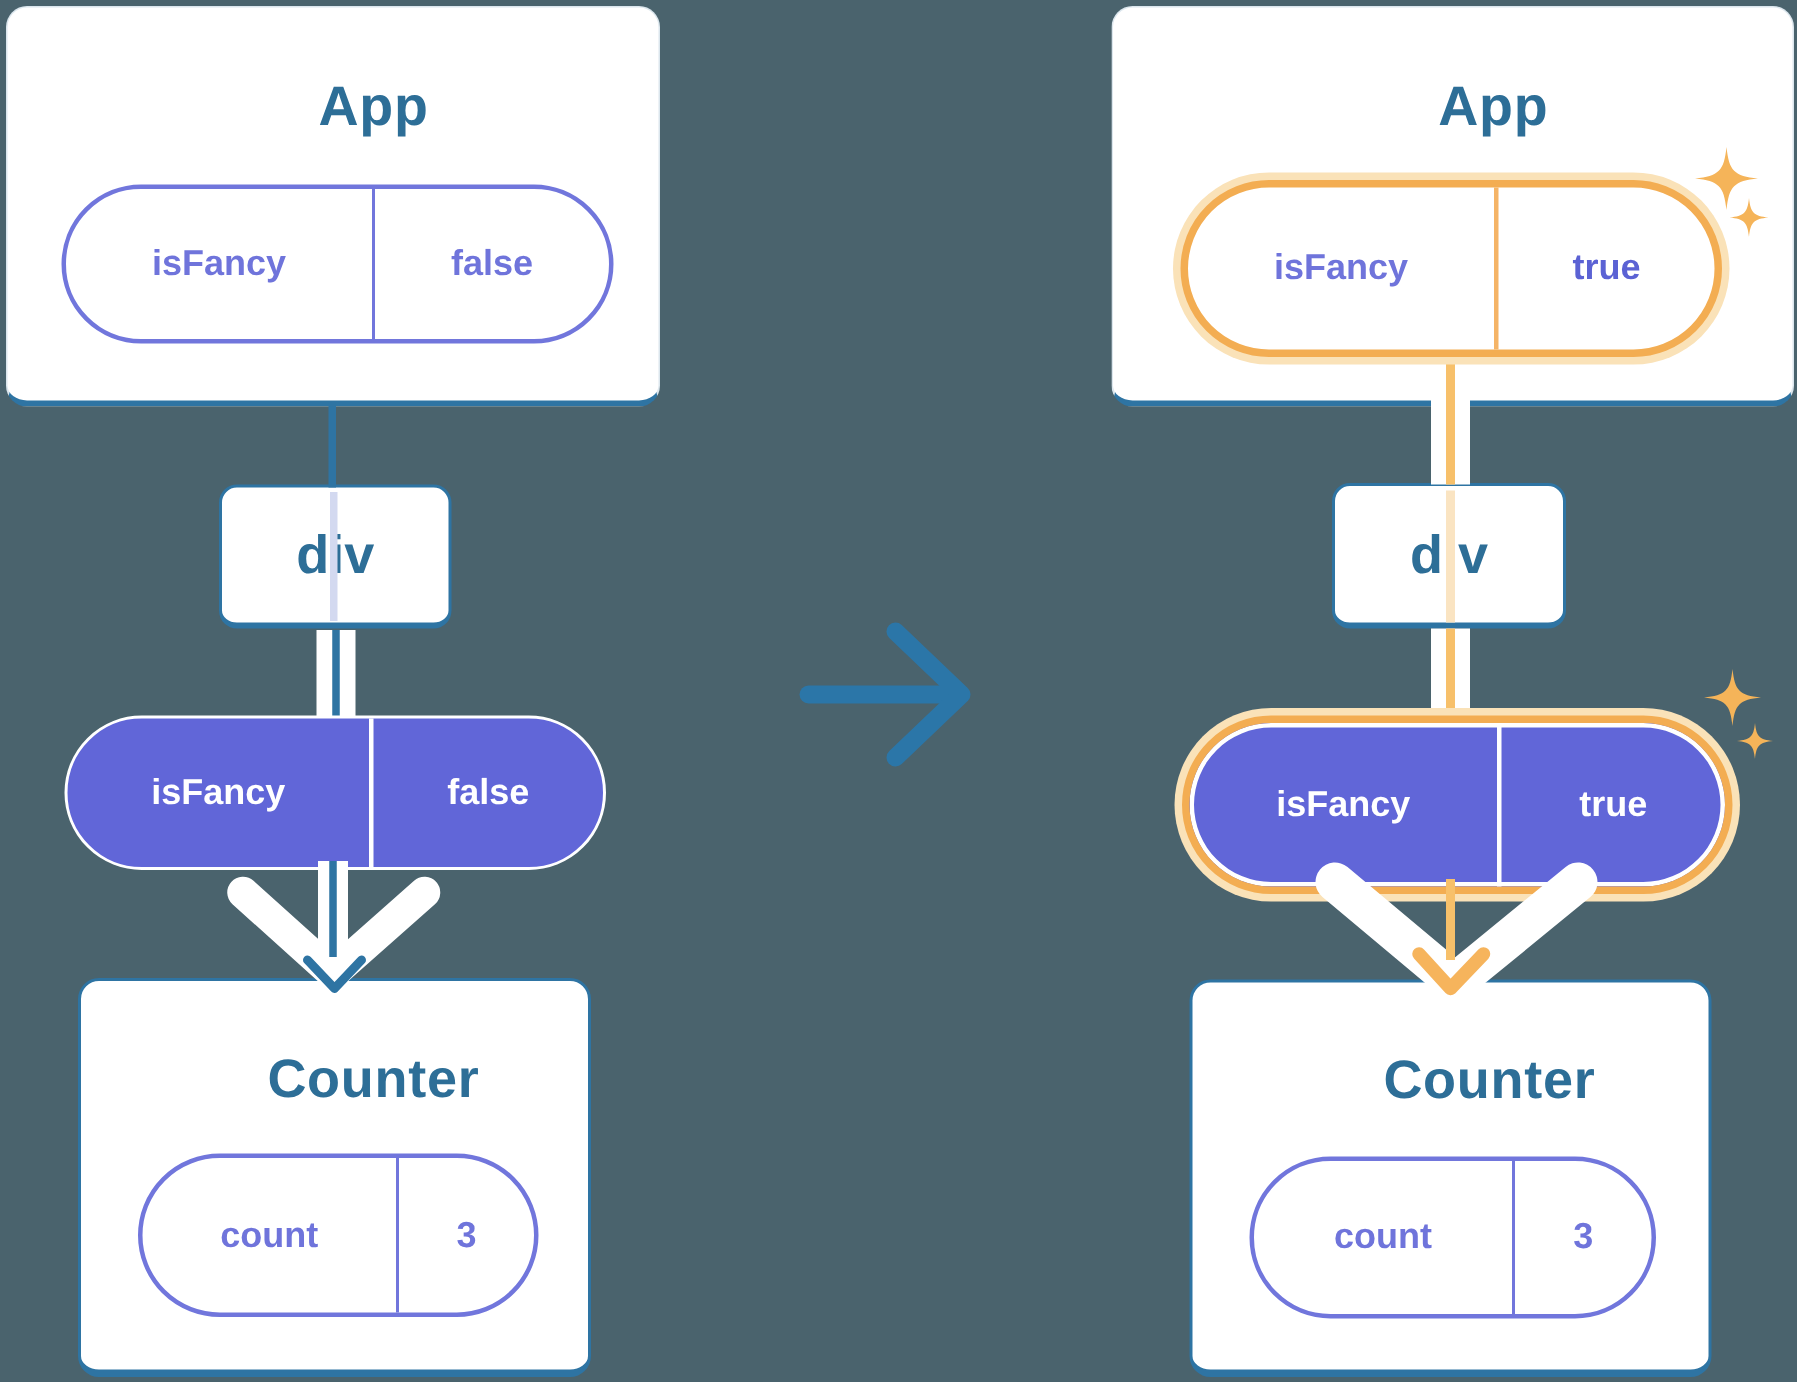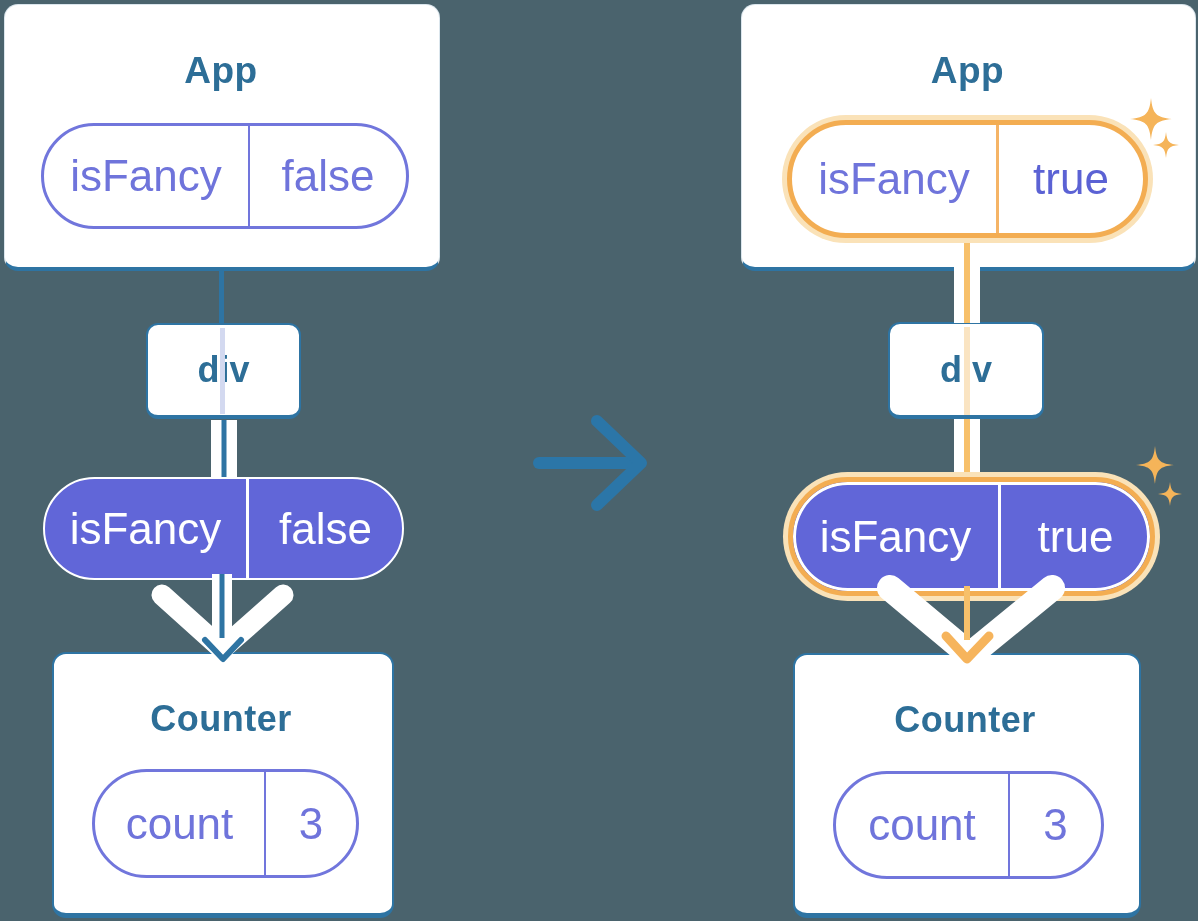--- a/index.html
+++ b/index.html
@@ -6,26 +6,26 @@
   #canvas{
     position:relative;width:1198px;height:921px;background:#4A636D;overflow:hidden;
     font-family:"Liberation Sans","DejaVu Sans",sans-serif;
   }
   
   .card{position:absolute;background:#fff;border-radius:14px;z-index:1;}
   .card.soft{border:1px solid rgba(190,210,222,.55);border-bottom:4px solid #2E74A3;}
   .card.strong{border:2.5px solid #2E74A3;border-bottom-width:5px;}
   .box{position:absolute;background:#fff;border:2.5px solid #2E74A3;border-bottom-width:4px;border-radius:12px;z-index:1;}
   .title{position:absolute;left:0;width:100%;text-align:center;color:#2D6E97;
-         font-size:37px;font-weight:600;letter-spacing:.5px;z-index:2;}
+         font-size:37px;font-weight:600;letter-spacing:.5px;z-index:2;padding-left:28px;}
   .boxlabel{position:absolute;left:0;top:0;width:100%;height:100%;display:flex;align-items:center;justify-content:center;
          color:#2D6E97;font-size:36px;font-weight:600;z-index:2;}
   
   .pill{position:absolute;display:flex;align-items:stretch;border-radius:70px;z-index:3;}
-  .pill .cell{display:flex;align-items:center;justify-content:center;font-size:44px;font-weight:400;}
+  .pill .cell{display:flex;align-items:center;justify-content:center;font-size:24px;font-weight:700;}
   .pill.light{background:#fff;border:3px solid #7176DC;color:#6F74DB;}
   .pill.light .divider{width:2px;background:#7176DC;}
   .pill.solid{background:#6166D8;border:2.5px solid #fff;color:#fff;}
   .pill.solid .divider{width:3px;background:#fff;}
   .pill.hl{border:5px solid #F3AD52;box-shadow:0 0 0 5px #FAE2B8;}
   .pill.hl.light{border-width:5px;}
   .pill.hl.light .divider{width:3px;background:#F5B466;}
   .pill.hl.solid{border:5px solid #F3AD52;box-shadow:0 0 0 5px #FAE2B8, inset 0 0 0 3px #ffffff;}
   .valtrue{font-weight:700;color:#5B62D4;}
   .pill.solid .valtrue{color:#fff;}

